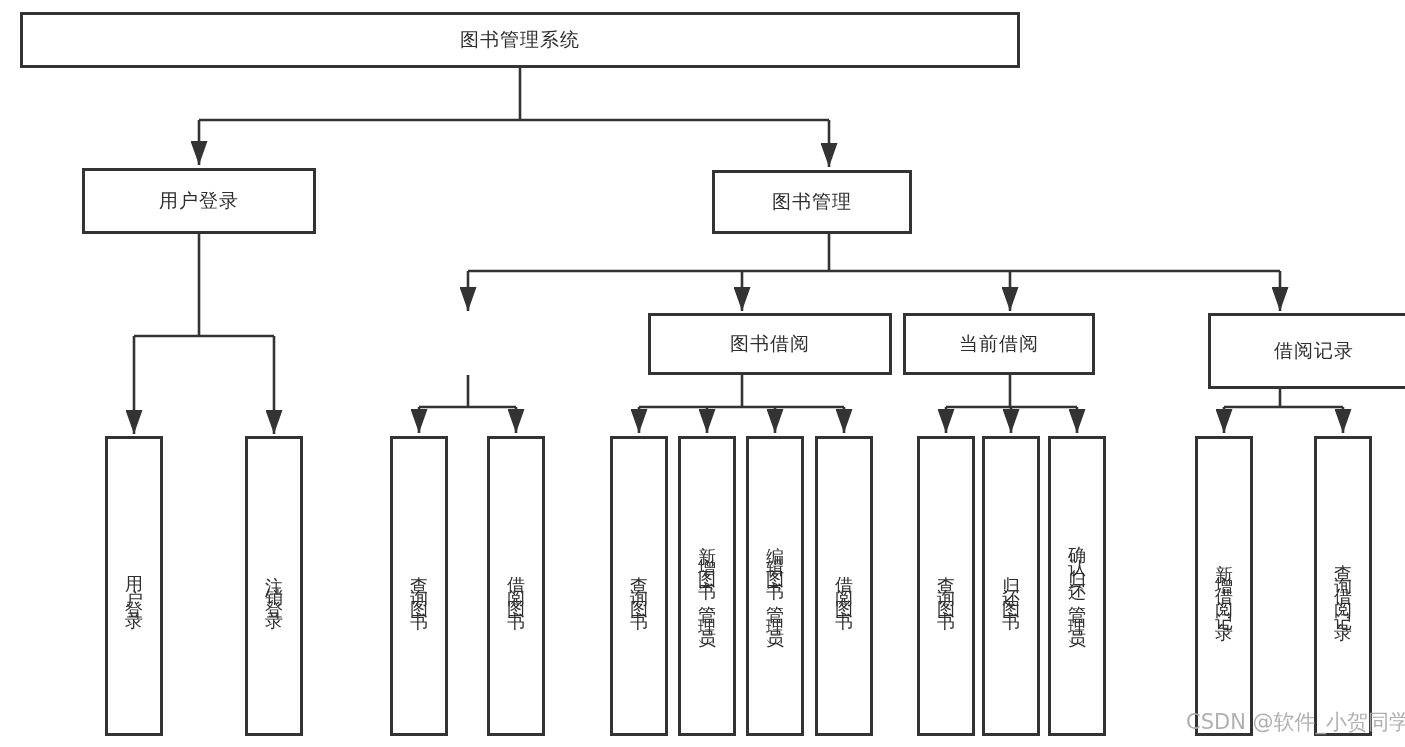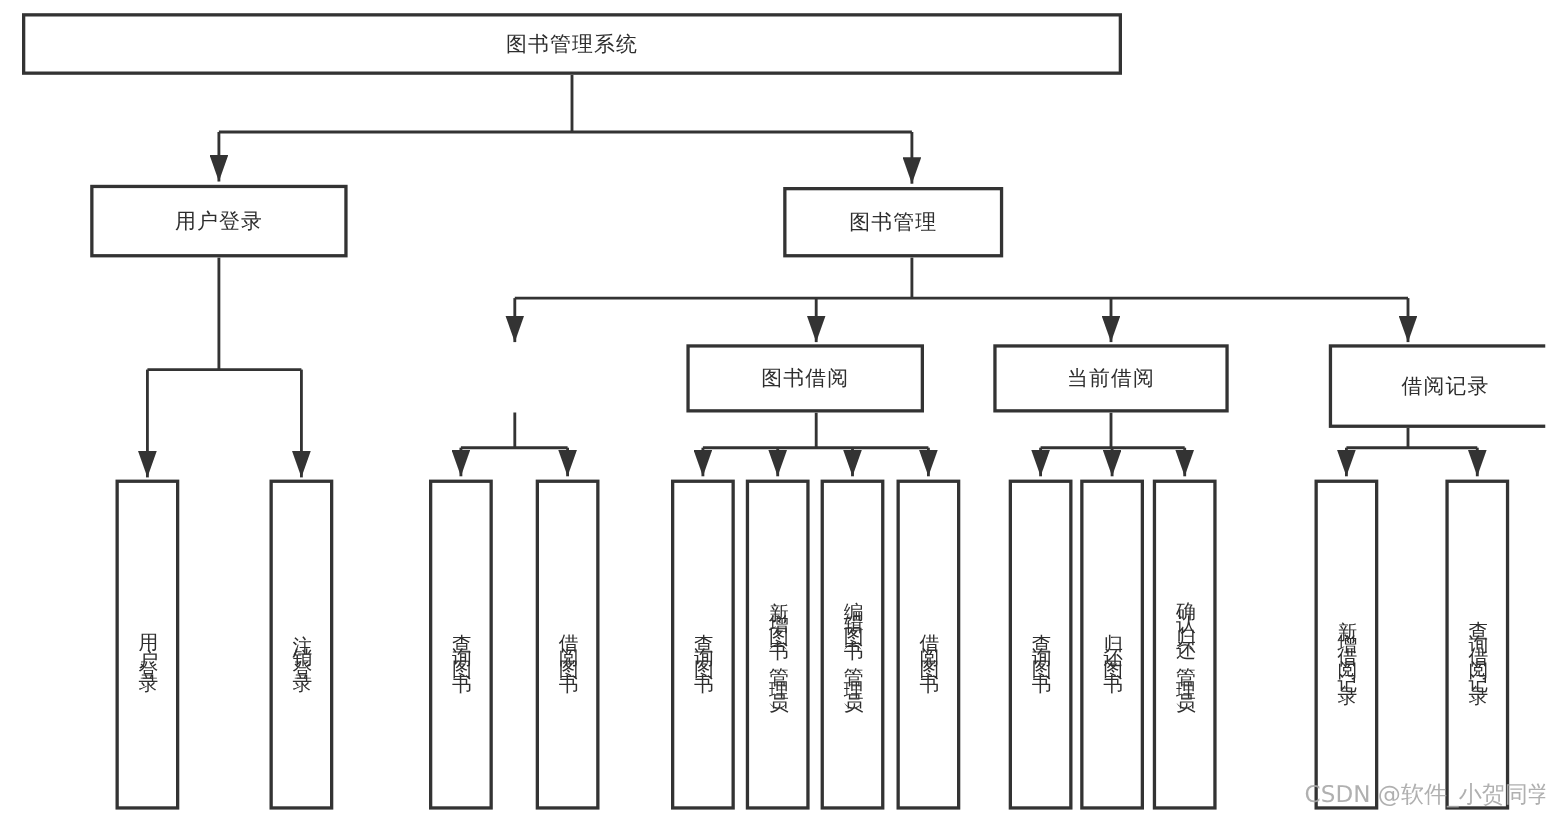--- a/index.html
+++ b/index.html
@@ -103,24 +103,24 @@
     <span>图书管理系统</span>
   </div>
 
   <div class="box h" style="left:82px;top:168px;width:234px;height:66px">
     <span>用户登录</span>
   </div>
   <div class="box h" style="left:712px;top:170px;width:200px;height:64px">
     <span>图书管理</span>
   </div>
 
-  <div class="box h" style="left:624px;top:313px;width:216px;height:62px">
+  <div class="box h" style="left:648px;top:313px;width:244px;height:62px">
     <span>图书借阅</span>
   </div>
-  <div class="box h" style="left:903px;top:313px;width:214px;height:62px">
+  <div class="box h" style="left:903px;top:313px;width:192px;height:62px">
     <span>当前借阅</span>
   </div>
   <div class="box h" style="left:1208px;top:313px;width:212px;height:76px">
     <span>借阅记录</span>
   </div>
 
   <div class="box v" style="left:105px;top:436px;width:58px;height:300px">
     <span>用户登录</span>
   </div>
   <div class="box v" style="left:245px;top:436px;width:58px;height:300px">

